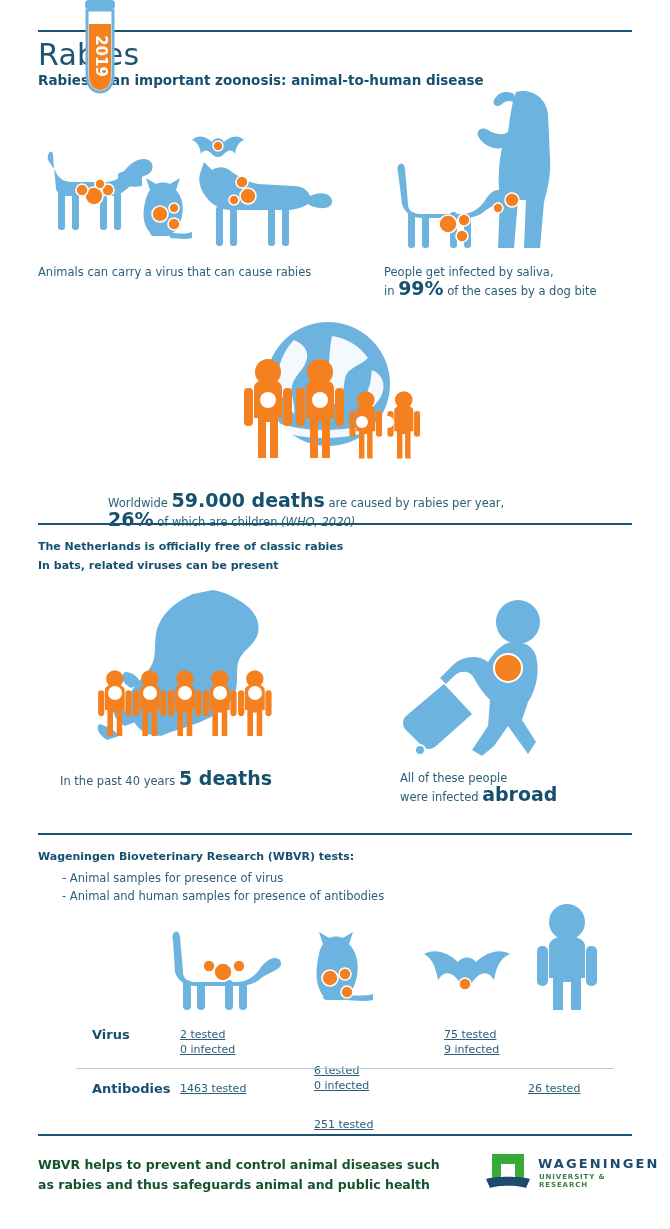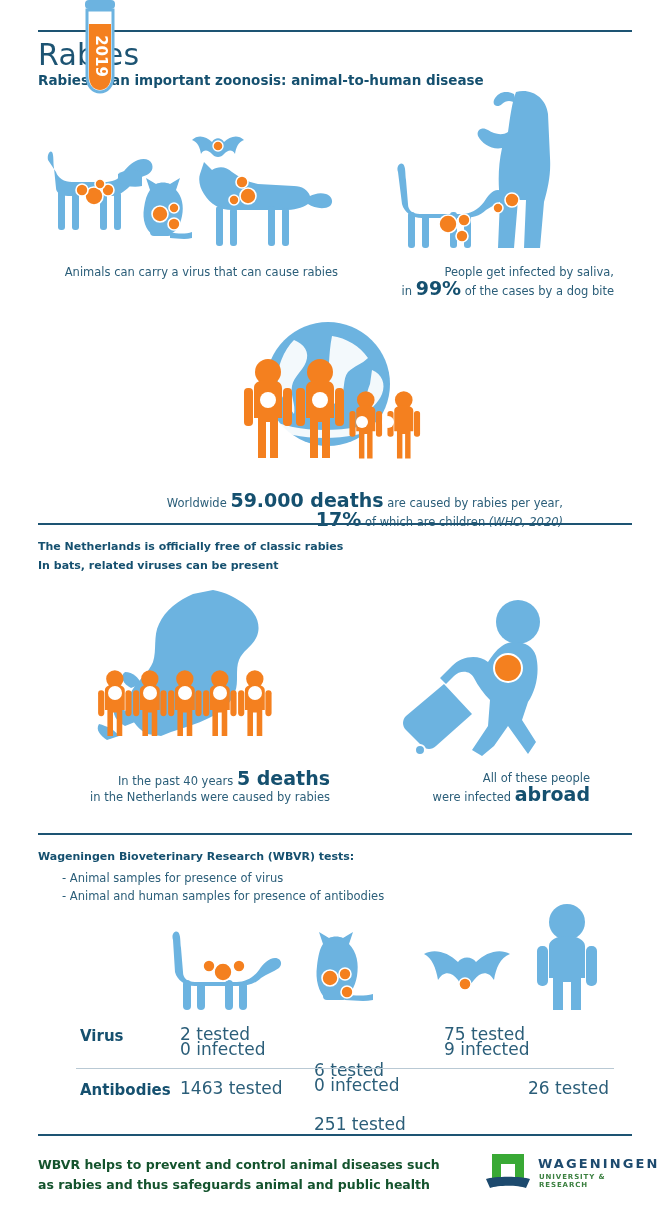--- a/index.html
+++ b/index.html
@@ -24,45 +24,45 @@
     color: #1d5473; line-height: 34px;
   }
   #subtitle {
     position: absolute; left: 38px; top: 71px;
     font-size: 13.5px; font-weight: bold; color: #15506f; line-height: 18px;
   }
 
   
   .cap {
     position: absolute; font-size: 11.5px; line-height: 16px;
-    color: #2b5e79; text-align: right;
+    color: #2b5e79; text-align: left;
   }
   .cap b { font-weight: bold; font-size: 19px; color: #15506f; }
   .cap i { font-style: italic; }
 
   
   .sect {
     position: absolute; left: 38px;
     font-size: 11px; font-weight: bold; color: #15506f; line-height: 19px;
   }
   .bullets {
     position: absolute; left: 62px;
     font-size: 11.5px; color: #2b5e79; line-height: 18px;
   }
 
   
   #results { position: absolute; left: 76px; top: 1027px; width: 538px; }
   .trow { position: relative; height: 38px; }
   .tlabel {
-    position: absolute; left: 4px; top: 0;
-    font-size: 15px; font-weight: bold; color: #15506f;
+    position: absolute; left: 16px; top: 0;
+    font-size: 13px; font-weight: bold; color: #15506f;
   }
   .tcell {
     position: absolute; top: 0;
-    font-size: 17px; color: #2b5e79; line-height: 15px;
+    font-size: 11px; color: #2b5e79; line-height: 15px; text-decoration: underline;
   }
   .c0 { left: 104px; } .c1 { left: 238px; margin-top: 36px; } .c2 { left: 368px; } .c3 { left: 452px; }
   #tbl-divider {
     position: absolute; left: 76px; top: 1068px; width: 538px; height: 1px;
     background: #b9c9d4;
   }
 
   
   #footer-text {
     position: absolute; left: 38px; top: 1155px;
@@ -255,21 +255,21 @@
     <g fill="#ffffff">
       <circle cx="32" cy="78" r="8"></circle>
         <circle cx="84" cy="78" r="8"></circle>
       <circle cx="126" cy="100" r="6"></circle>
         <circle cx="152" cy="100" r="6"></circle>
     </g>
   </svg>
 
   <div class="cap" style="left:108px; top:492px; width:455px">
     <span>Worldwide </span><b>59.000 deaths</b><span> are caused by rabies per year,</span><br>
-    <b>17%</b><span> of which are children </span><i>(WHO, 2020)</i>
+    <b>26%</b><span> of which are children </span><i>(WHO, 2020)</i>
   </div>
 
   <div class="rule" style="top:523px"></div>
 
   <div class="sect" style="top:537px">
     <span>The Netherlands is officially free of classic rabies</span><br>
     <span>In bats, related viruses can be present</span>
   </div>
 
   <svg class="art" style="left:95px; top:588px" width="195" height="160" viewBox="0 0 195 160">
@@ -344,21 +344,20 @@
         <circle cx="22" cy="160" r="5" fill="#6cb3e0" stroke="#ffffff" stroke-width="2"></circle>
       </g>
     </g>
     <g fill="#f4801f" stroke="#ffffff" stroke-width="2">
       <circle cx="110" cy="78" r="14"></circle>
     </g>
   </svg>
 
   <div class="cap" style="left:60px; top:770px; width:270px">
     <span>In the past 40 years </span><b>5 deaths</b><br>
-    <span>in the Netherlands were caused by rabies</span>
   </div>
 
   <div class="cap" style="left:400px; top:770px; width:190px">
     <span>All of these people</span><br>
     <span>were infected </span><b>abroad</b>
   </div>
 
   <div class="rule" style="top:833px"></div>
 
   <div class="sect" style="top:847px">Wageningen Bioveterinary Research (WBVR) tests:</div>

